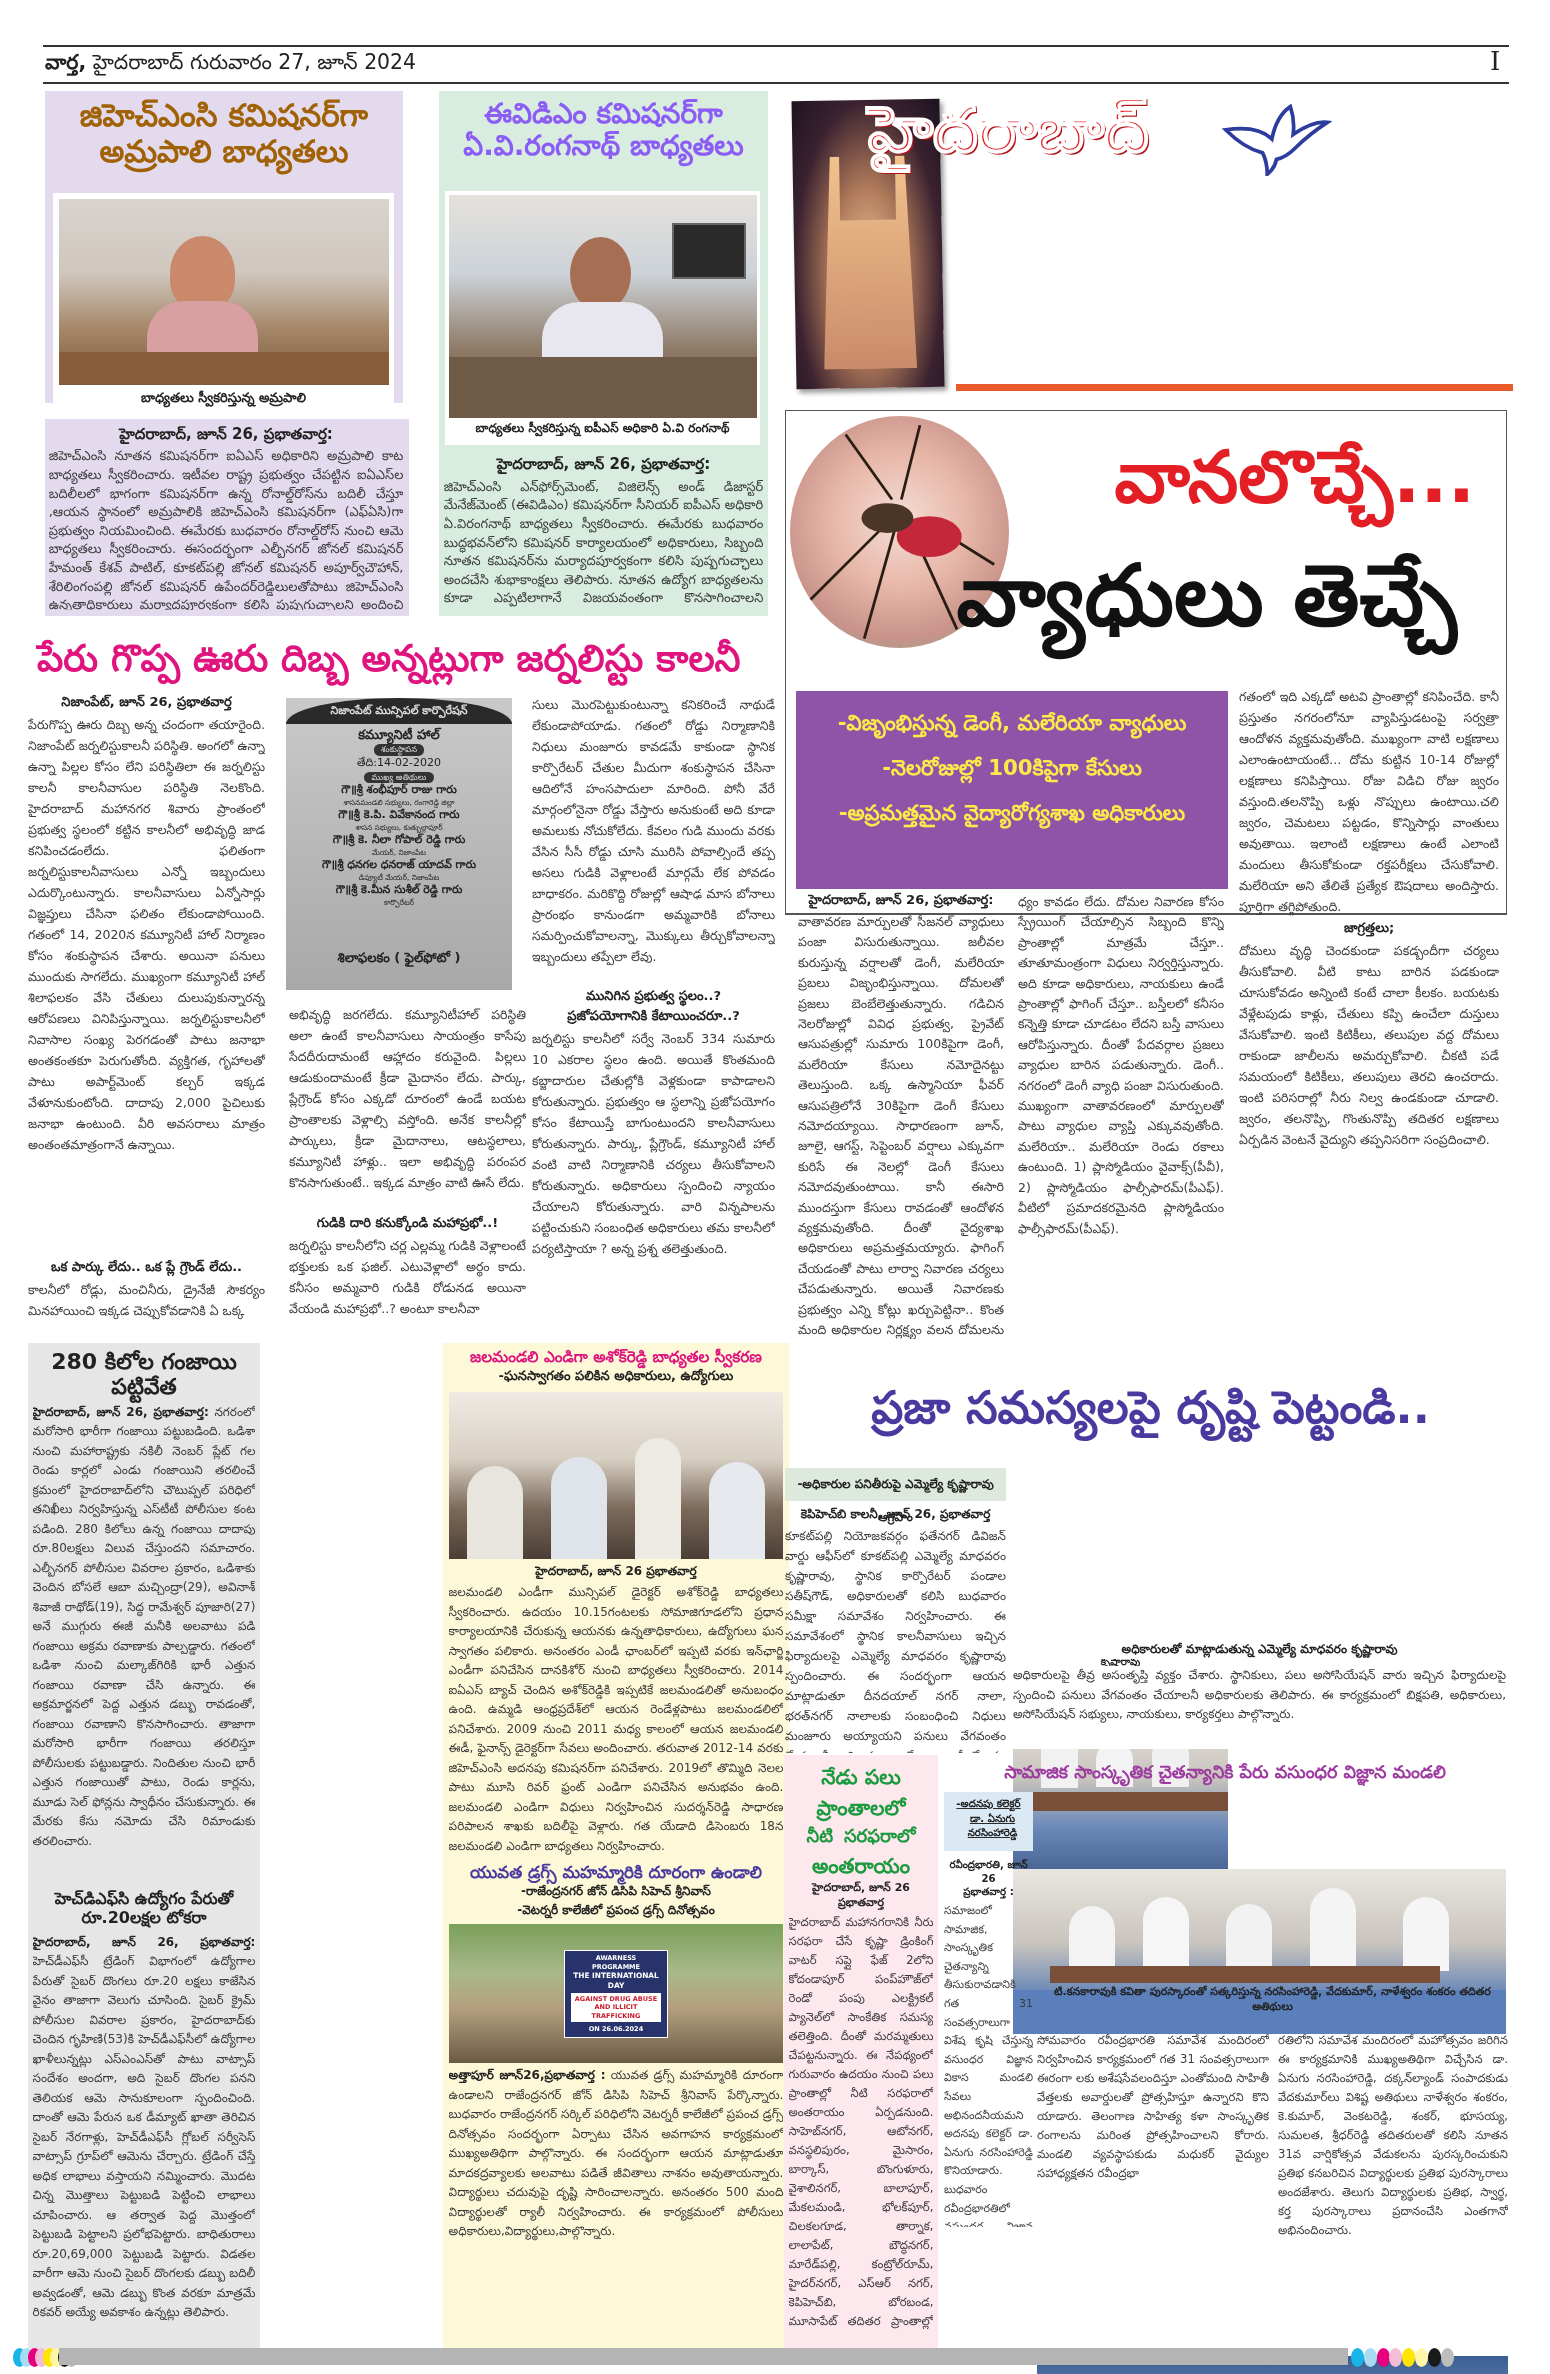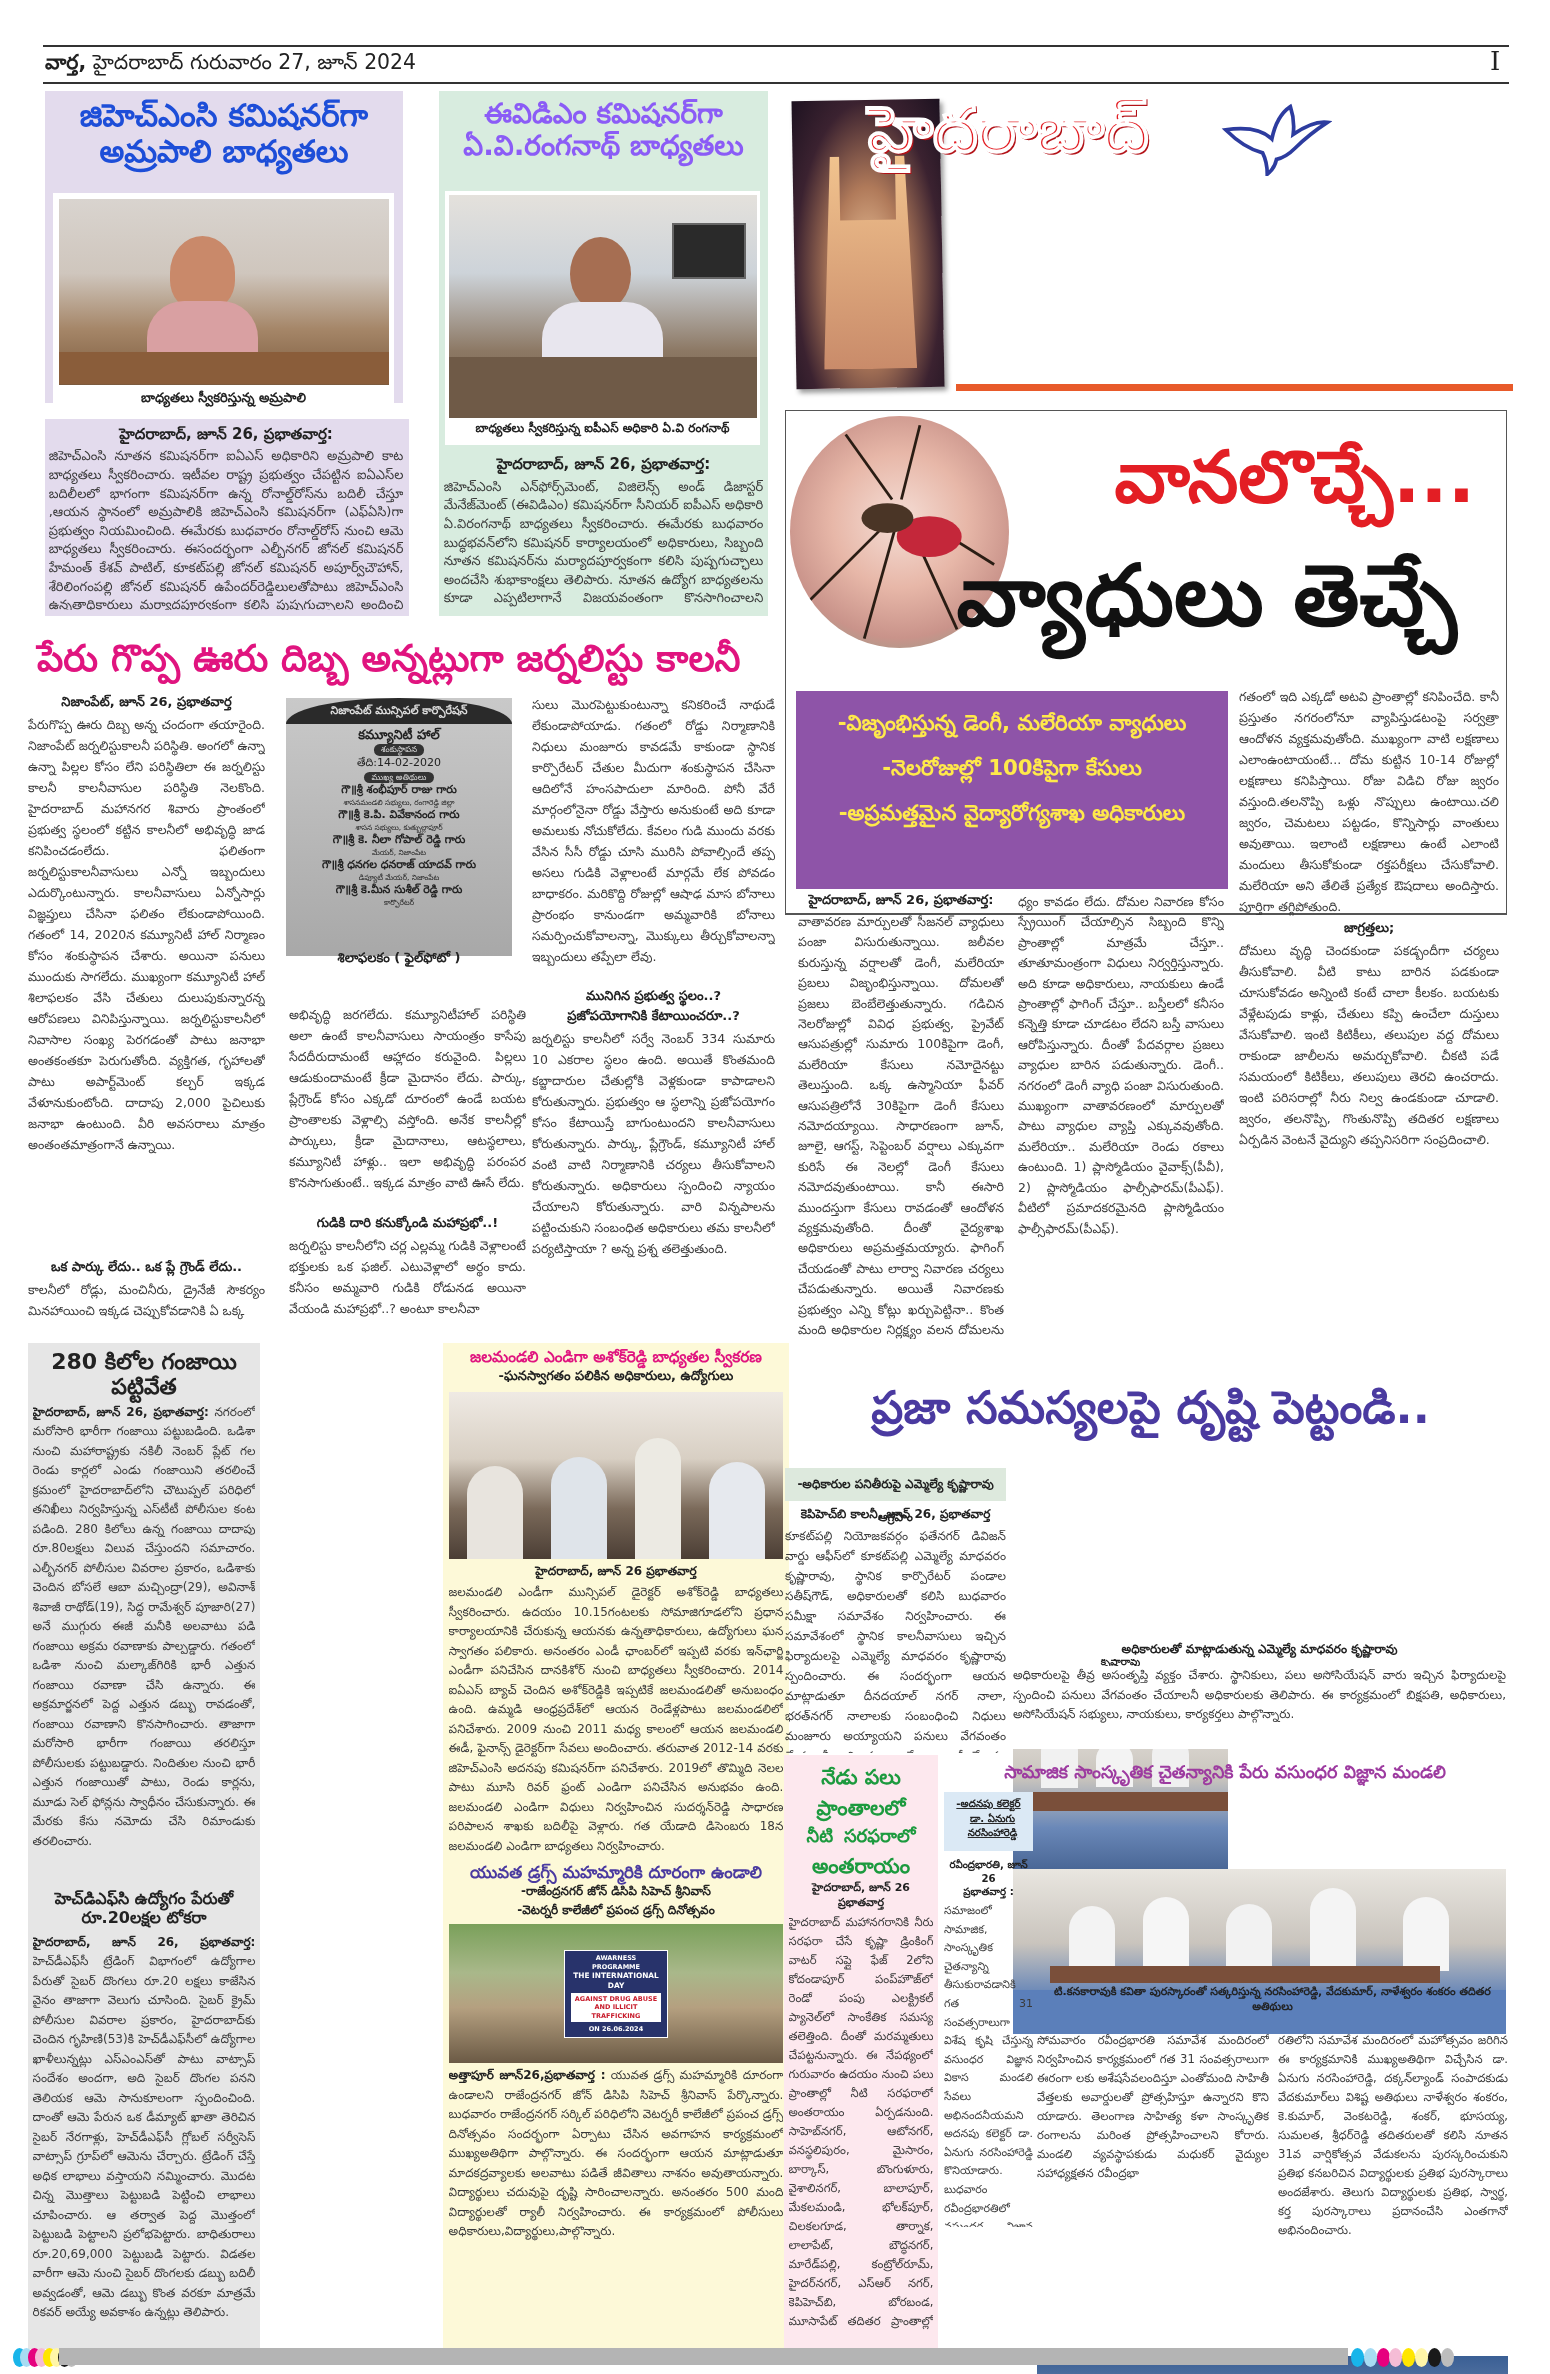--- a/index.html
+++ b/index.html
@@ -33,21 +33,21 @@
 <body>
 
 <div class="abs rule" style="left:43px; top:45px; width:1466px;"></div>
 <div class="abs" style="left:45px; top:50px; font-size:20.4px; color:#222;">
   <span style="font-weight:bold;">వార్త,</span><span> హైదరాబాద్ గురువారం 27, జూన్ 2024</span>
 </div>
 <div class="abs" style="left:1490px; top:46px; font-family:'DejaVu Serif',serif; font-size:26px; color:#222;">I</div>
 <div class="abs rule" style="left:43px; top:82px; width:1466px;"></div>
 
 <div class="abs" style="left:45px; top:91px; width:358px; height:312px; background:#e3dbed;"></div>
-<div class="abs hd" style="left:45px; top:98px; width:358px; font-size:31px; color:#1d4ed8;">
+<div class="abs hd" style="left:45px; top:98px; width:358px; font-size:31px; color:#a16207;">
   <div>జిహెచ్ఎంసి కమిషనర్‌గా</div>
   <div>అమ్రపాలి బాధ్యతలు</div>
 </div>
 <div class="abs" style="left:53px; top:193px; width:341px; height:226px; background:#fff;">
   <div class="photo ph-office" style="position:absolute; left:5.6px; top:5.6px; width:330px; height:186px;">
     <div style="position:absolute; left:111px; top:37px; width:65px; height:74px; border-radius:50% 50% 40% 40%; background:#c9896a;"></div>
     <div style="position:absolute; left:88px; top:102px; width:111px; height:83px; border-radius:37px 37px 0 0; background:#d9a0a2;"></div>
     <div style="position:absolute; left:0; top:153px; width:330px; height:32px; background:#8a5d3a;"></div>
   </div>
   <div class="caption" style="position:absolute; left:0; top:197px; width:341px;">బాధ్యతలు స్వీకరిస్తున్న అమ్రపాలి</div>
@@ -123,21 +123,21 @@
 </div>
 
 <div class="abs hd" style="left:37px; top:638px; width:742px; font-size:37px; color:#e0147f; text-align:left;">పేరు గొప్ప ఊరు దిబ్బ అన్నట్లుగా జర్నలిస్టు కాలనీ</div>
 <div class="abs" style="left:28px; top:694px; width:237px;">
   <div class="dateline" style="font-size:13px;">నిజాంపేట్, జూన్ 26, ప్రభాతవార్త</div>
   <div class="body-text" style="font-size:12.5px; line-height:21px; height:543px;">పేరుగొప్ప ఊరు దిబ్బ అన్న చందంగా తయారైంది. నిజాంపేట్ జర్నలిస్టుకాలనీ పరిస్థితి. అంగలో ఉన్నా ఉన్నా పిల్లల కోసం లేని పరిస్థితిలా ఈ జర్నలిస్టు కాలనీ కాలనీవాసుల పరిస్థితి నెలకొంది. హైదరాబాద్ మహానగర శివారు ప్రాంతంలో ప్రభుత్వ స్థలంలో కట్టిన కాలనీలో అభివృద్ధి జాడ కనిపించడంలేదు. ఫలితంగా జర్నలిస్టుకాలనీవాసులు ఎన్నో ఇబ్బందులు ఎదుర్కొంటున్నారు. కాలనీవాసులు ఏన్నోసార్లు విజ్ఞప్తులు చేసినా ఫలితం లేకుండాపోయింది. గతంలో 14, 2020న కమ్యూనిటీ హాల్ నిర్మాణం కోసం శంకుస్థాపన చేశారు. అయినా పనులు ముందుకు సాగలేదు. ముఖ్యంగా కమ్యూనిటీ హాల్ శిలాఫలకం వేసి చేతులు దులుపుకున్నారన్న ఆరోపణలు వినిపిస్తున్నాయి. జర్నలిస్టుకాలనీలో నివాసాల సంఖ్య పెరగడంతో పాటు జనాభా అంతకంతకూ పెరుగుతోంది. వ్యక్తిగత, గృహాలతో పాటు అపార్ట్‌మెంట్ కల్చర్ ఇక్కడ వేళూనుకుంటోంది. దాదాపు 2,000 పైచిలుకు జనాభా ఉంటుంది. వీరి అవసరాలు మాత్రం అంతంతమాత్రంగానే ఉన్నాయి.</div>
   <div class="subhd" style="font-size:13px;">ఒక పార్కు లేదు.. ఒక ప్లే గ్రౌండ్ లేదు..</div>
   <div class="body-text" style="font-size:12.5px; line-height:21px; height:42px;">కాలనీలో రోడ్లు, మంచినీరు, డ్రైనేజీ సౌకర్యం మినహాయించి ఇక్కడ చెప్పుకోవడానికి ఏ ఒక్క</div>
 </div>
 <div class="abs" style="left:286px; top:698px; width:226px; height:267px;">
-  <div class="photo ph-plaque" style="position:absolute; left:0; top:0; width:226px; height:258px; color:#222; text-align:center; font-size:9.3px; line-height:1.35;">
+  <div class="photo ph-plaque" style="position:absolute; left:0; top:0; width:226px; height:292px; color:#222; text-align:center; font-size:9.3px; line-height:1.35;">
     <div style="background:#2a2a2a; color:#ddd; font-weight:bold; font-size:11px; padding:5.6px 0; border-radius:50% 50% 0 0 / 100% 100% 0 0;">నిజాంపేట్ మున్సిపల్ కార్పొరేషన్</div>
     <div style="font-size:13px; font-weight:bold; margin-top:1.9px;">కమ్యూనిటీ హాల్</div>
     <div style="display:inline-block; background:#333; color:#ddd; border-radius:5.6px; padding:0 7.4px; font-size:8.3px;">శంకుస్థాపన</div>
     <div style="font-size:11px;">తేది:14-02-2020</div>
     <div style="display:inline-block; background:#333; color:#ddd; border-radius:5.6px; padding:0 7.4px; font-size:8.3px;">ముఖ్య అతిథులు</div>
     <div style="font-weight:bold; font-size:11px;">గౌ॥శ్రీ శంభీపూర్ రాజు గారు</div>
     <div style="font-size:7.4px;">శాసనమండలి సభ్యులు, రంగారెడ్డి జిల్లా</div>
     <div style="font-weight:bold; font-size:11px;">గౌ॥శ్రీ కె.పి. వివేకానంద గారు</div>
     <div style="font-size:7.4px;">శాసన సభ్యులు, కుత్బుల్లాపూర్</div>
     <div style="font-weight:bold; font-size:11px;">గౌ॥శ్రీ కె. నీలా గోపాల్ రెడ్డి గారు</div>

